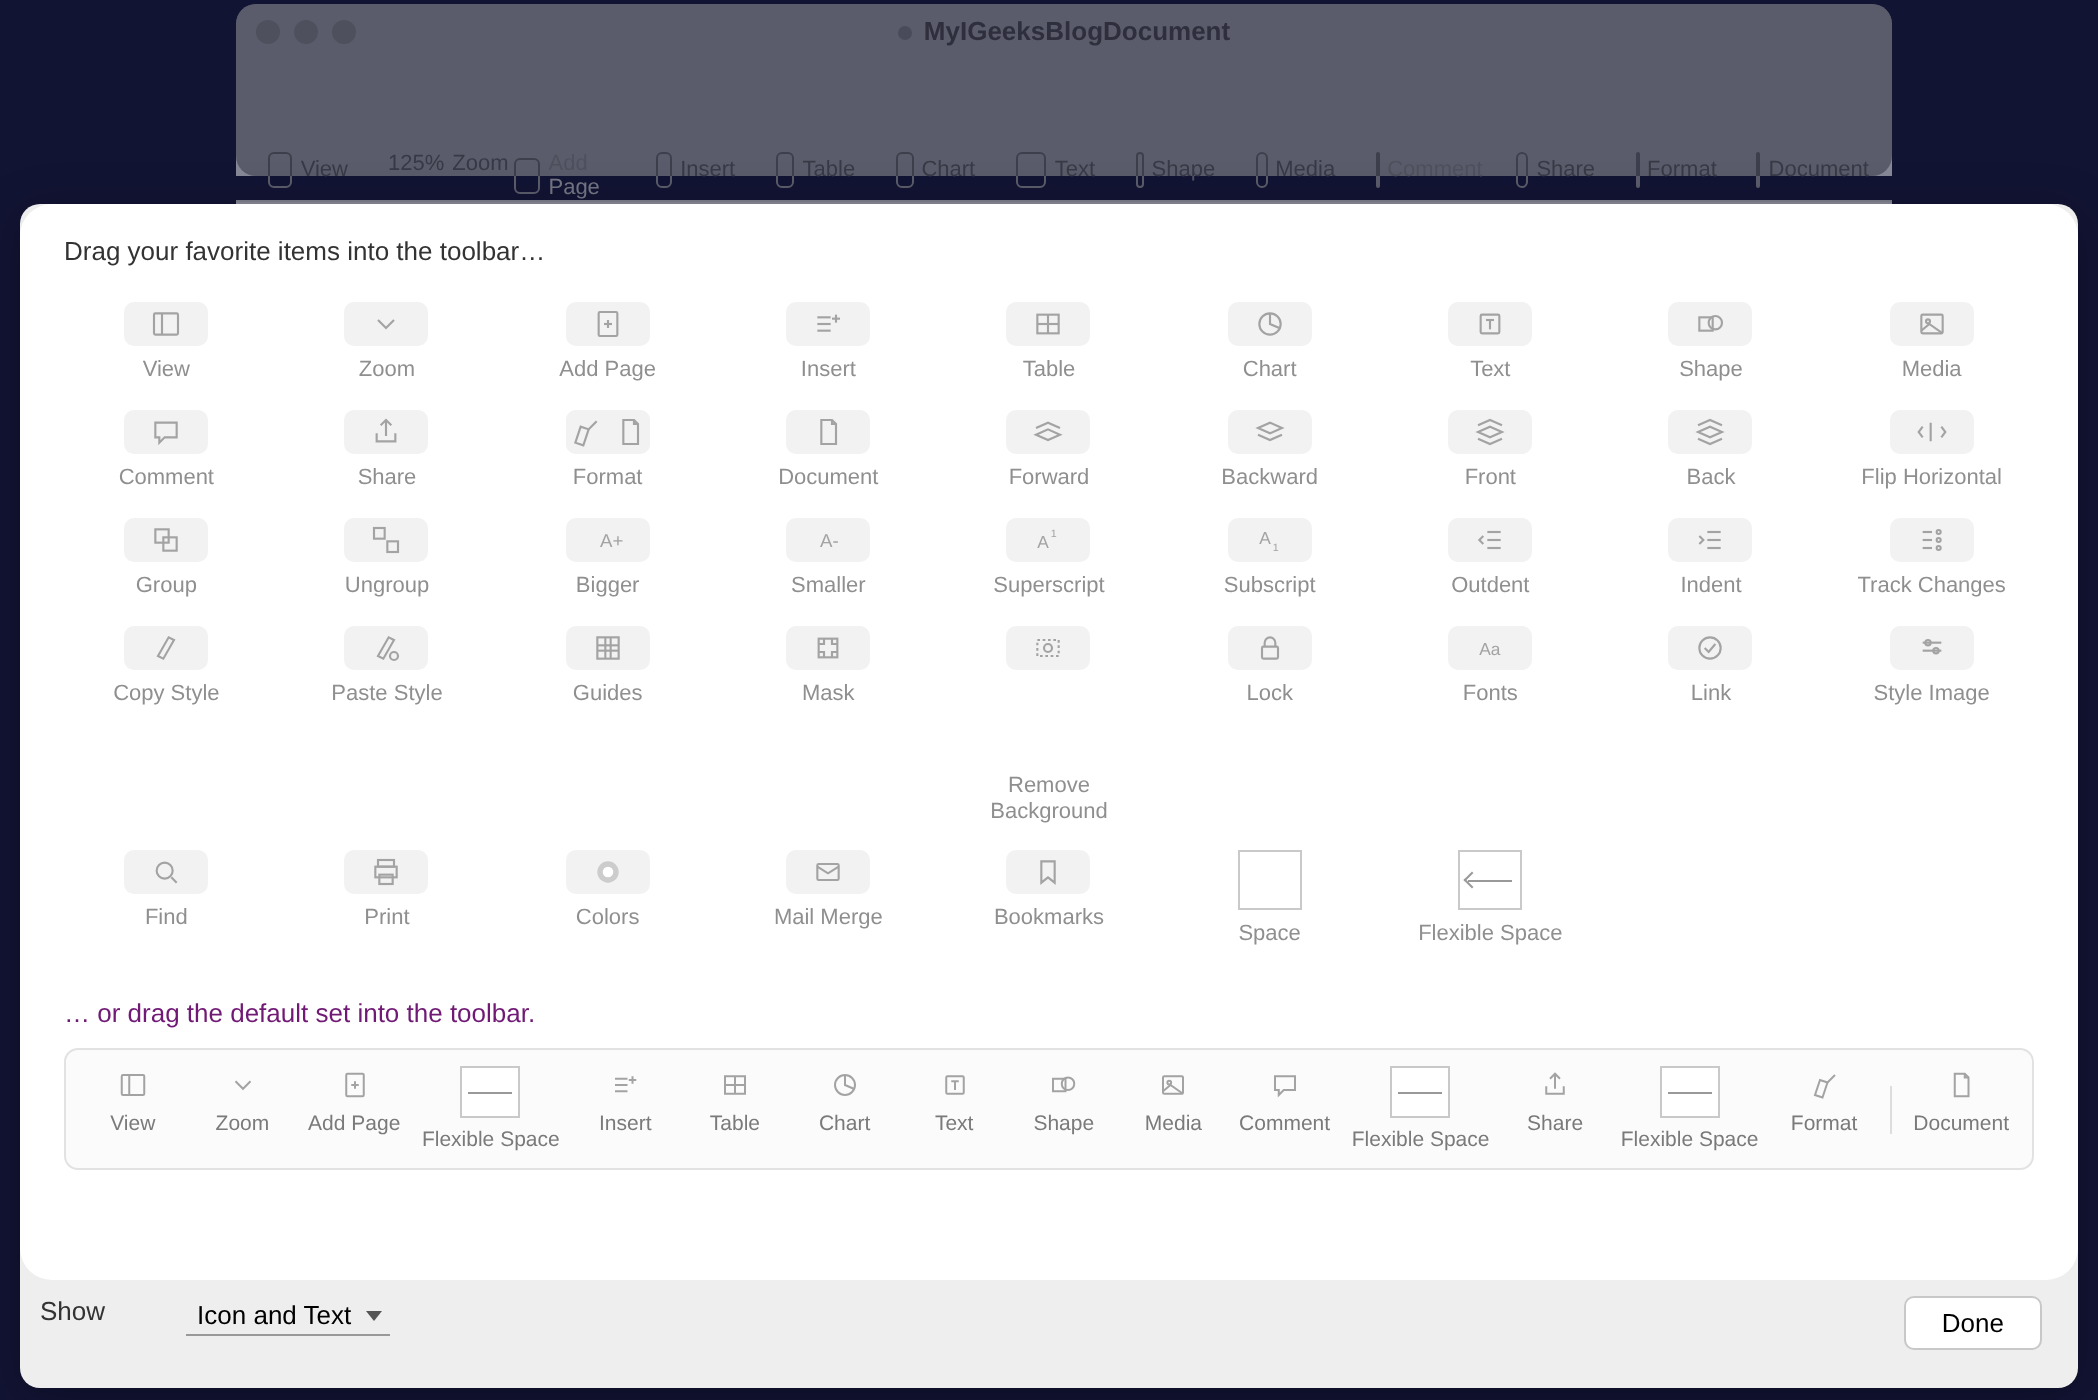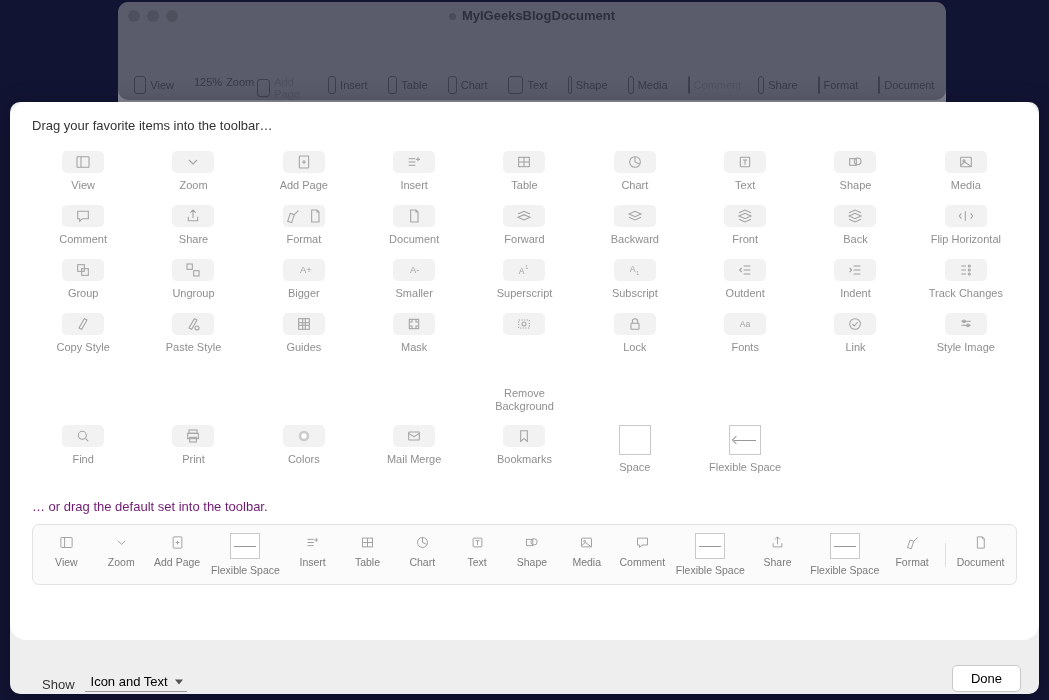--- a/index.html
+++ b/index.html
@@ -1,17 +1,17 @@
 <!DOCTYPE html>
 <html><head>
 <meta charset="utf-8">
 <style>
 *{margin:0;padding:0;box-sizing:border-box;font-family:-apple-system,BlinkMacSystemFont,"Segoe UI",sans-serif;}
 body{background:#121434;width:1049px;height:700px;position:relative;overflow:hidden;}
-.app-window{position:absolute;top:2px;left:118px;right:103px;height:98px;background:#eaeaea;border-radius:10px 10px 0 0;opacity:0.55;}
+.app-window{position:absolute;top:2px;left:118px;right:103px;height:86px;background:#eaeaea;border-radius:10px 10px 0 0;opacity:0.55;}
 .win-controls{position:absolute;top:8px;left:10px;display:flex;gap:7px;}
 .wc{width:12px;height:12px;border-radius:50%;background:#c7c7c7;}
 .win-title-wrap{text-align:center;padding-top:6px;font-size:13px;color:#6b6b6b;font-weight:600;}
 .win-title-wrap .dot{display:inline-block;width:7px;height:7px;border-radius:50%;background:#bbb;margin-right:6px;vertical-align:middle;}
 .app-toolbar{display:flex;align-items:flex-start;gap:20px;padding:8px 16px 0;}
 .app-tb-item{display:flex;align-items:center;font-size:11px;color:#888;gap:4px;min-width:40px;margin-top:45px;}
 .app-tb-item .ic{width:18px;height:18px;border:1.5px solid #999;border-radius:3px;}
 .app-tb-item.dis{color:#c8c8c8;}
 .subtitle-bar{background:#f2f2f2;border-top:1px solid #ddd;border-bottom:1px solid #ddd;padding:3px 0;text-align:center;font-size:11px;color:#888;position:relative;}
 .add-btn{position:absolute;right:8px;top:2px;width:18px;height:18px;border:1px solid #bbb;border-radius:3px;display:flex;align-items:center;justify-content:center;font-size:13px;color:#888;}
@@ -28,21 +28,21 @@
 .ico-box.blank-wide::after{content:"";position:absolute;left:4px;right:4px;top:50%;border-top:1px solid #999;}
 .ico-box.blank-wide::before{content:"";position:absolute;width:5px;height:5px;border-top:1px solid #999;border-left:1px solid #999;left:3px;top:50%;transform:translateY(-50%) rotate(-45deg);}
 .grid-item .lbl{font-size:11px;color:#8f8f8f;text-align:center;line-height:1.2;min-height:14px;}
 .sheet-prompt2{font-size:13px;color:#701a75;margin:24px 0 10px;}
 .default-bar{border:1px solid #e2e2e2;border-radius:7px;padding:8px 6px;display:flex;justify-content:space-around;align-items:flex-start;background:#fbfbfb;}
 .def-item{display:flex;flex-direction:column;align-items:center;gap:5px;min-width:44px;}
 .def-item .ic-sm{width:18px;height:18px;display:flex;align-items:center;justify-content:center;}
 .def-item .lbl{font-size:10.5px;color:#7a7a7a;}
 .def-item .fs-box{width:30px;height:26px;border:1px solid #c9c9c9;background:#fff;position:relative;}
 .def-item .fs-box.wide::after{content:"";position:absolute;left:3px;right:3px;top:50%;border-top:1px solid #999;}
-.bottom-bar{position:absolute;left:24px;right:10px;bottom:8px;height:44px;display:flex;align-items:flex-end;padding:0 18px;background:rgba(255,255,255,0);border-radius:0 0 10px 10px;}
+.bottom-bar{position:absolute;left:2px;right:10px;bottom:8px;height:44px;display:flex;align-items:flex-start;padding:0 18px;background:rgba(255,255,255,0);border-radius:0 0 10px 10px;gap:30px;}
 .bottom-bar .show-lbl{font-size:13px;color:#333;margin-right:10px;}
 .bottom-bar select{font-size:13px;padding:2px 6px;border:none;border-bottom:1px solid #999;background:transparent;padding-right:18px;appearance:none;}
 .sel-wrap{position:relative;}
 .sel-wrap::after{content:"";position:absolute;right:4px;top:50%;width:0;height:0;border-left:4px solid transparent;border-right:4px solid transparent;border-top:5px solid #555;transform:translateY(-50%);}
 .done-btn{margin-left:auto;padding:5px 18px;border:1px solid #c8c8c8;border-radius:5px;background:#fff;font-size:13px;cursor:pointer;}
 .outer-panel{position:absolute;left:10px;right:10px;top:102px;bottom:6px;background:#eeeeef;border-radius:10px;box-shadow:0 4px 24px rgba(0,0,0,.3);}
 svg{width:16px;height:16px;stroke:#a3a3a3;fill:none;stroke-width:1.6;}
 .def-item svg{width:15px;height:15px;}
 .grid-item.two-line .lbl{white-space:pre-line;margin-top:46px;}
 .divider{width:1px;height:24px;background:#ddd;align-self:center;}

